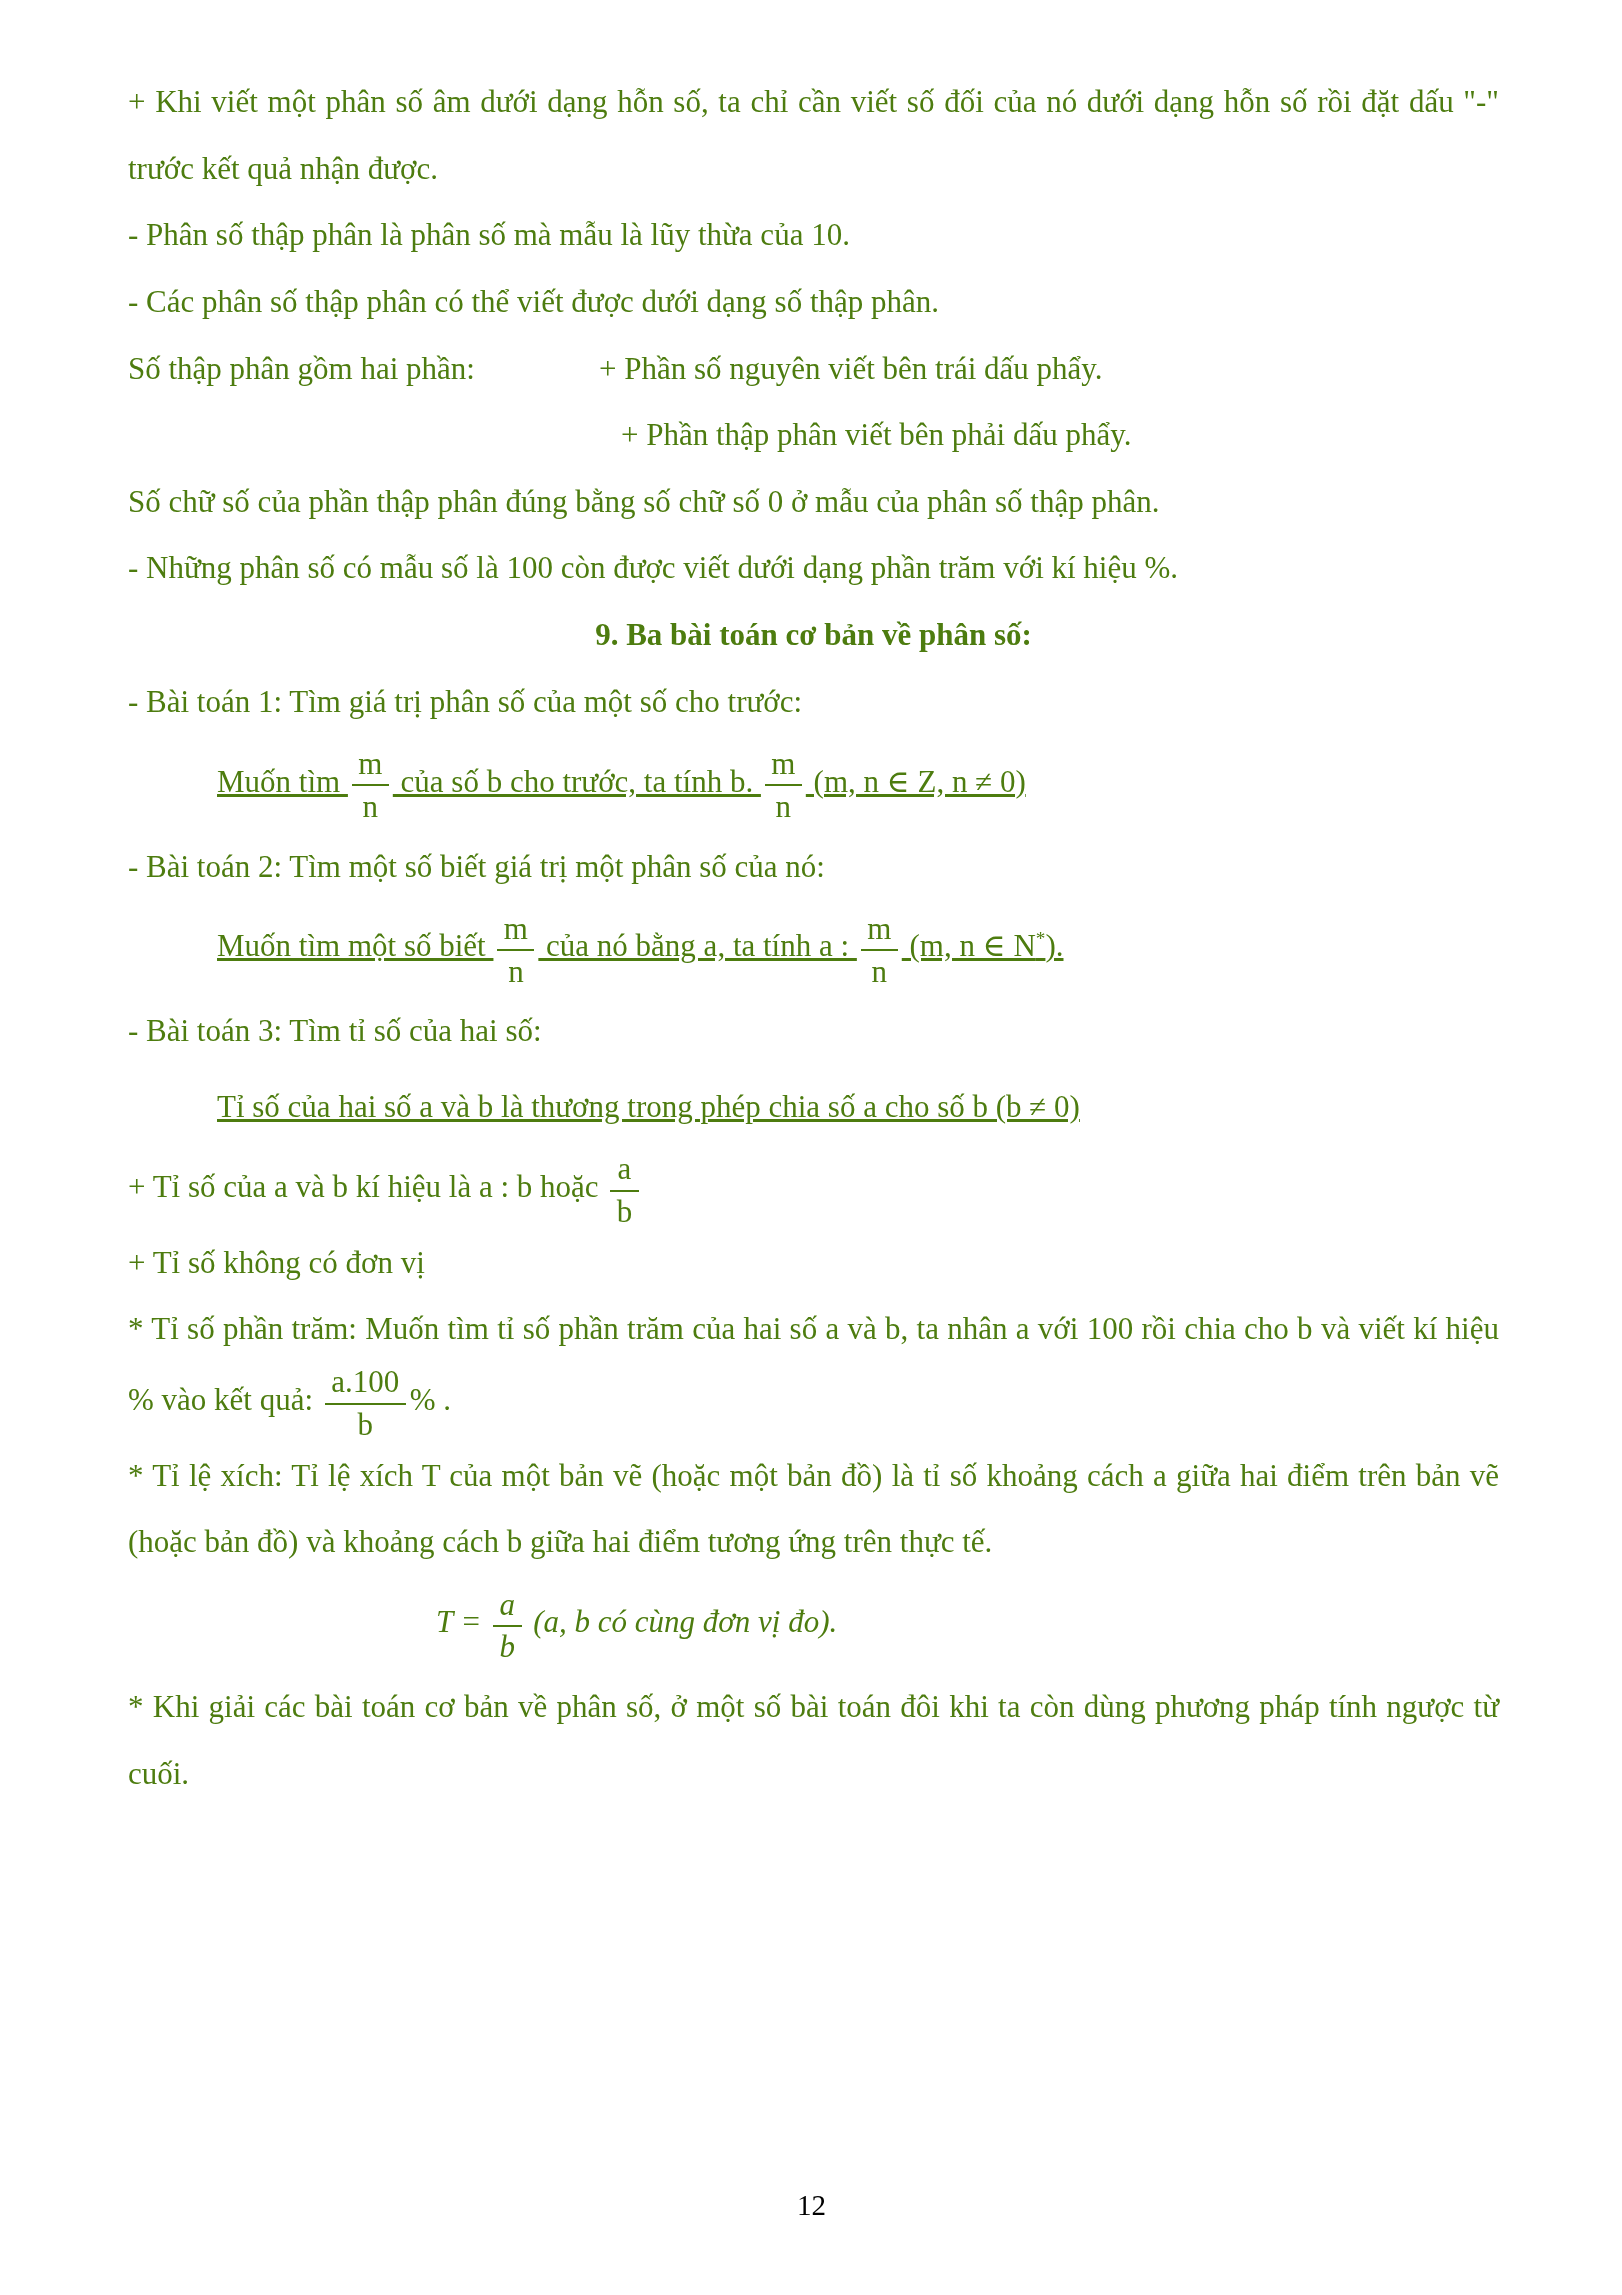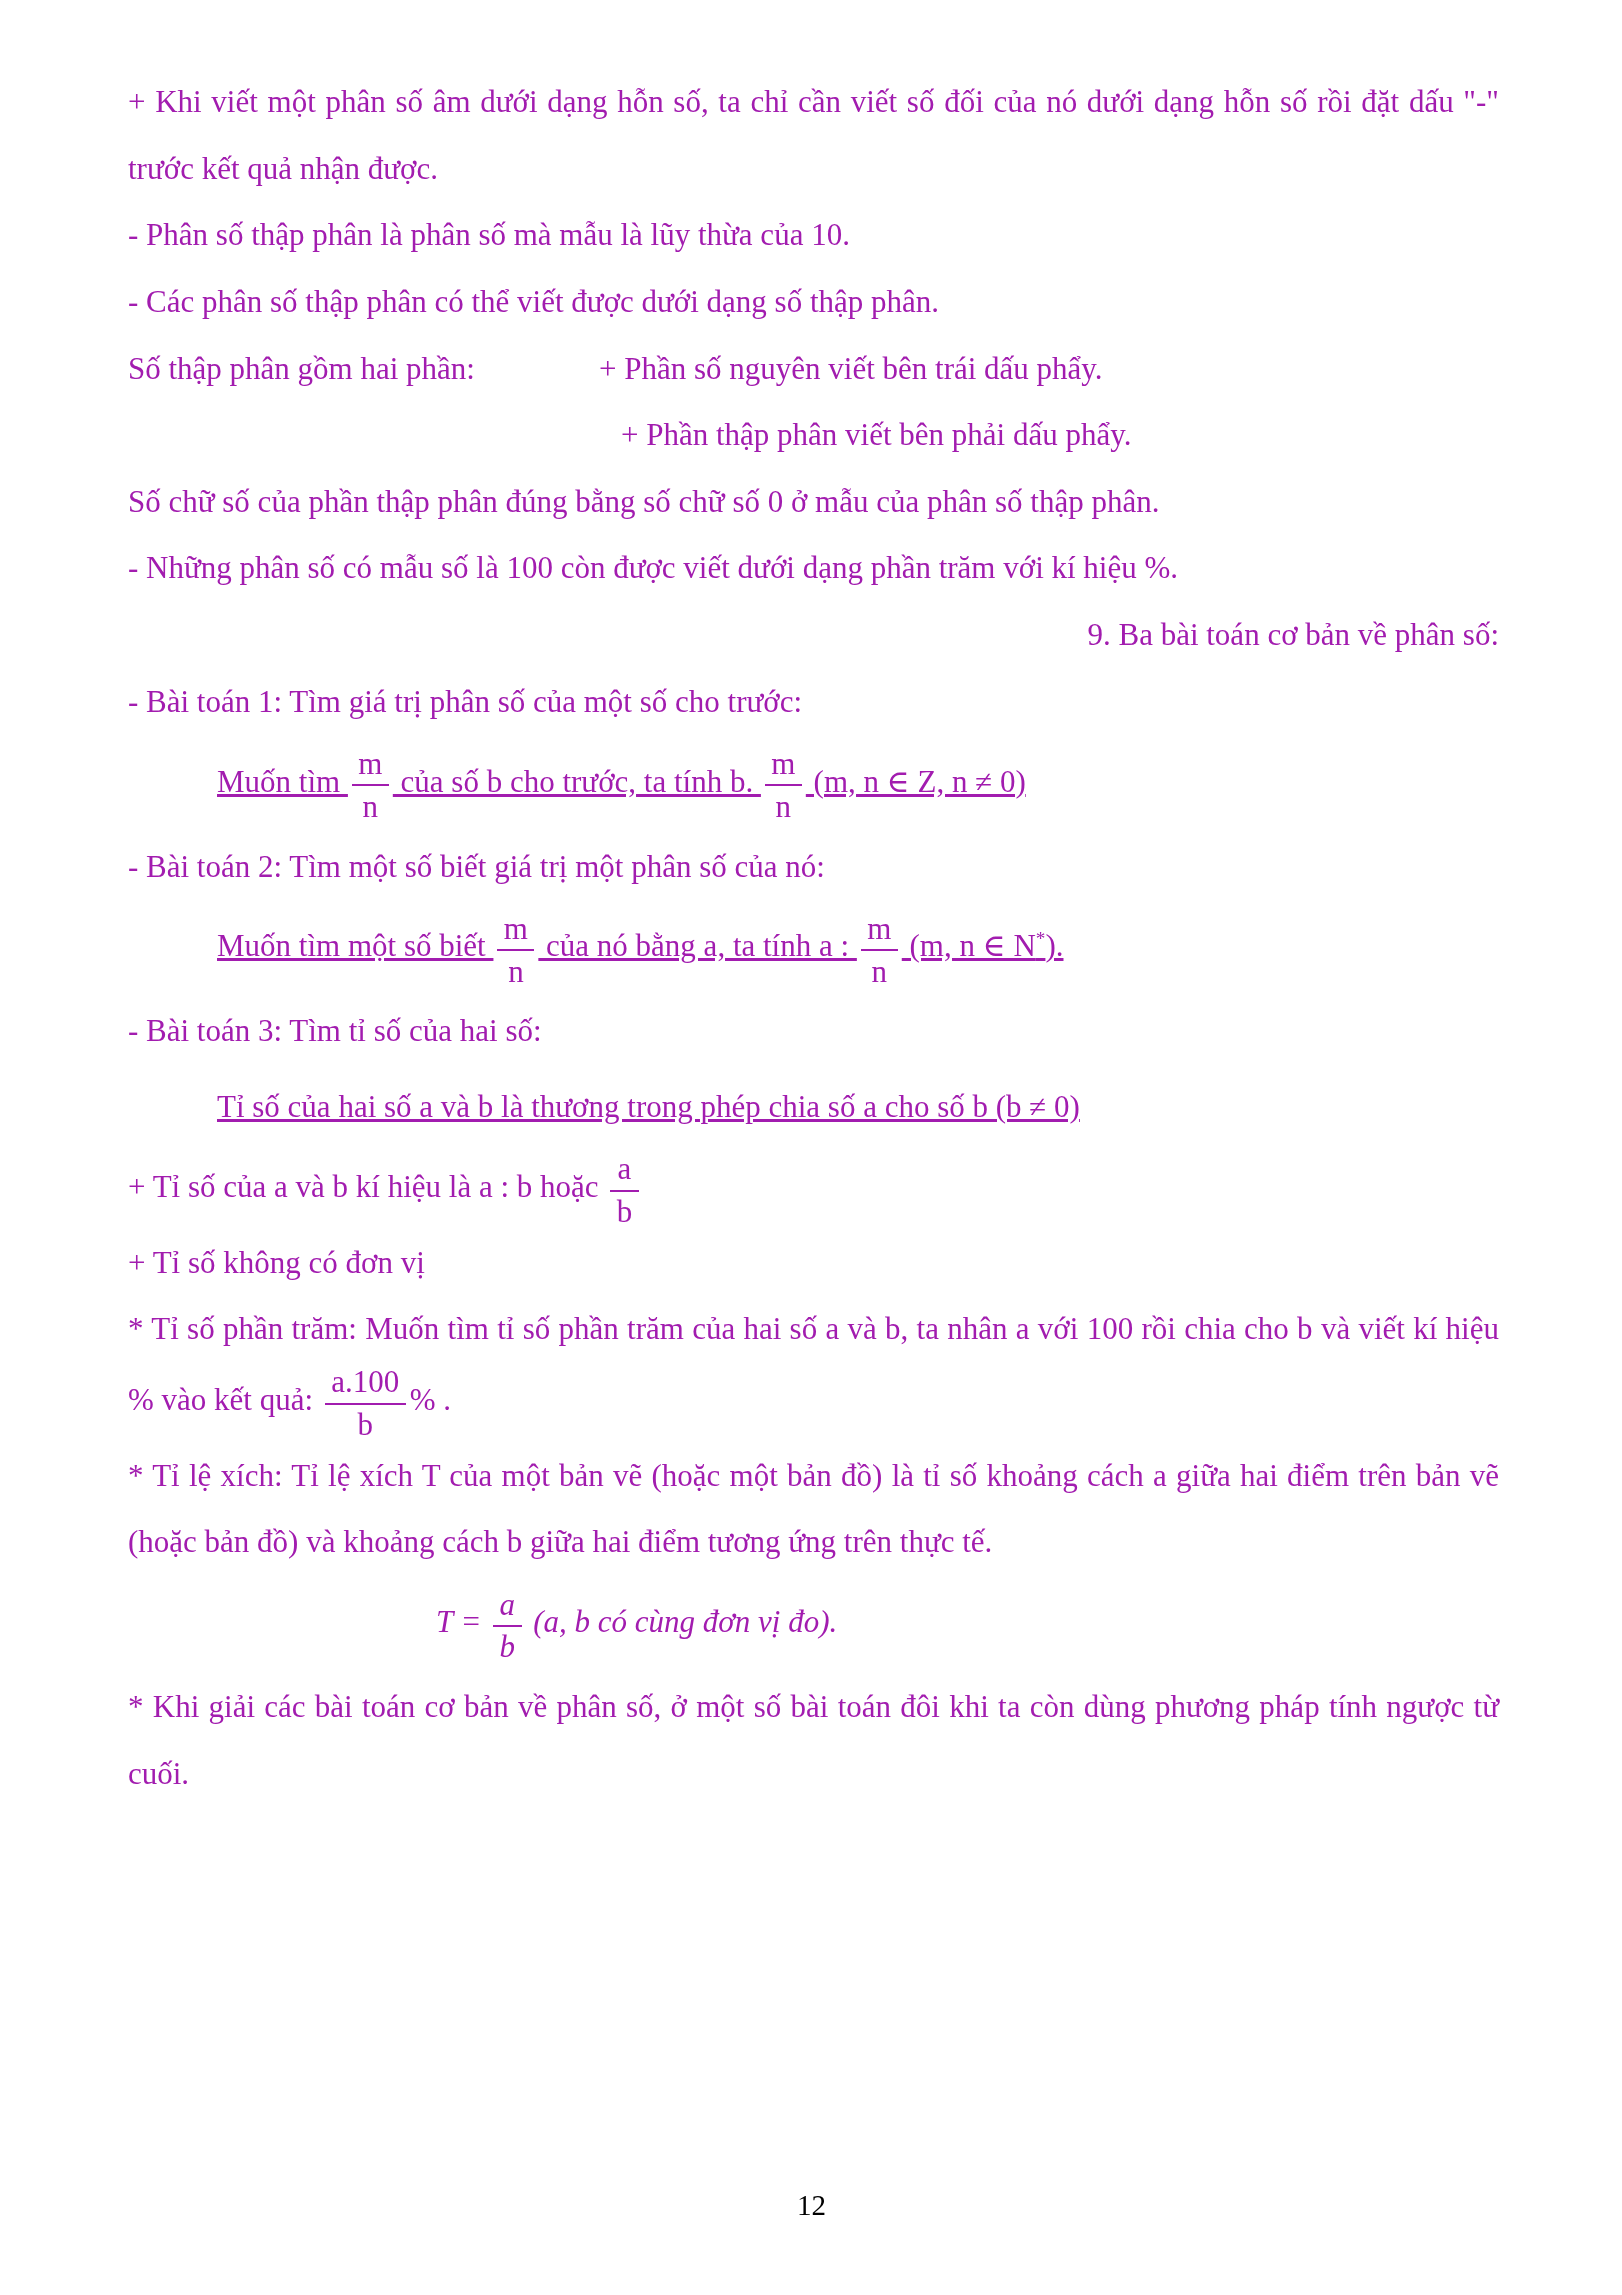--- a/index.html
+++ b/index.html
@@ -11,21 +11,21 @@
     font-family: "Liberation Serif", "DejaVu Serif", serif;
     overflow: hidden;
   }
   .content {
     padding: 69px 124px 0 128px;
     font-size: 31px;
     line-height: 2.15;
     text-align: justify;
   }
   .para { margin: 0; }
-  .heading { font-weight: normal; text-align: right; }
+  .heading { font-weight: bold; text-align: center; }
   .formula { margin-left: 89px; text-align: left; padding: 9.2px 0; text-decoration: underline; }
   .formula-deep { margin-left: 308px; text-align: left; padding: 9.2px 0; font-style: italic; }
   .hang { margin-left: 493px; text-align: left; }
   .tab { display: inline-block; width: 124px; }
   .frac {
     display: inline-block;
     text-align: center;
     vertical-align: middle;
     line-height: 1.15;
     margin: 0 3.9px;
@@ -39,21 +39,21 @@
     bottom: 73px;
     width: 100%;
     text-align: center;
     font-size: 29px;
   }
 </style>
 </head>
 <body>
 
 <div class="page" style="background: rgb(255, 255, 255);">
-  <div class="content" style="color: #a21caf;">
+  <div class="content" style="color: #4d7c0f;">
       <p class="para body">+ Khi viết một phân số âm dưới dạng hỗn số, ta chỉ cần viết số đối của nó dưới dạng hỗn số rồi đặt dấu "-" trước kết quả nhận được.</p>
       <p class="para body">- Phân số thập phân là phân số mà mẫu là lũy thừa của 10.</p>
       <p class="para body">- Các phân số thập phân có thể viết được dưới dạng số thập phân.</p>
       <p class="para body">Số thập phân gồm hai phần:<span class="tab"></span>+ Phần số nguyên viết bên trái dấu phẩy.</p>
       <p class="para hang">+ Phần thập phân viết bên phải dấu phẩy.</p>
       <p class="para body">Số chữ số của phần thập phân đúng bằng số chữ số 0 ở mẫu của phân số thập phân.</p>
       <p class="para body">- Những phân số có mẫu số là 100 còn được viết dưới dạng phần trăm với kí hiệu %.</p>
       <p class="para heading">9. Ba bài toán cơ bản về phân số:</p>
       <p class="para body">- Bài toán 1: Tìm giá trị phân số của một số cho trước:</p>
       <p class="para formula">Muốn tìm <span class="frac"><span class="num">m</span><span class="den">n</span></span> của số b cho trước, ta tính b. <span class="frac"><span class="num">m</span><span class="den">n</span></span>  (m, n ∈ Z, n ≠ 0)</p>

